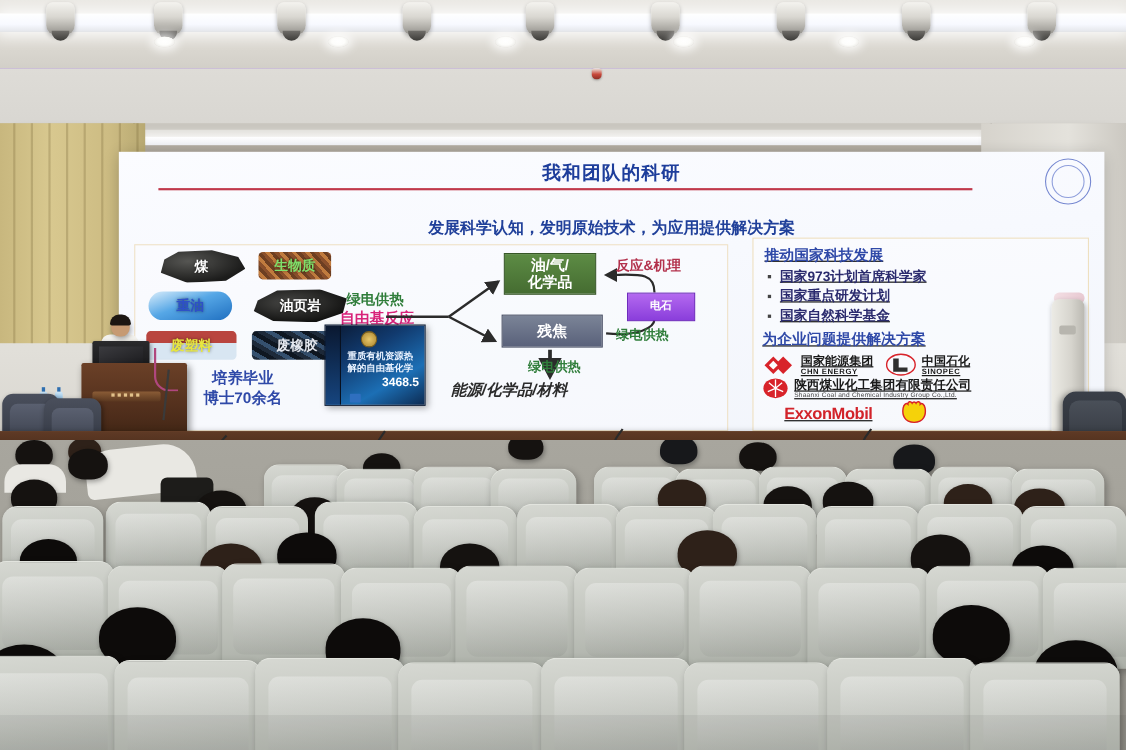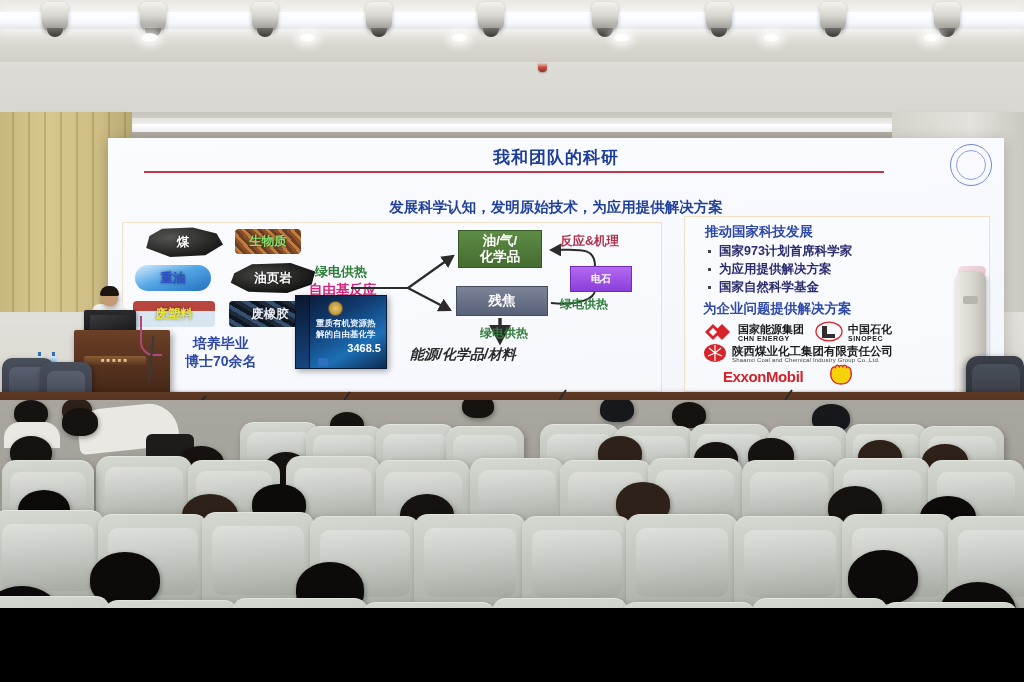--- a/index.html
+++ b/index.html
@@ -1,19 +1,19 @@
 <!DOCTYPE html>
 <html><head>
 <meta charset="utf-8">
 <style>
   html,body{margin:0;padding:0;background:#000;}
   *{box-sizing:border-box;}
   body{font-family:"Liberation Sans","DejaVu Sans",sans-serif;}
 
-  #stage{position:relative;width:1024px;height:608px;overflow:hidden;background:#6d28d9;}
+  #stage{position:relative;width:1024px;height:682px;overflow:hidden;background:#6d28d9;}
 
   
   .ceiling-upper{position:absolute;left:0;top:0;width:1024px;height:62px;
      background:linear-gradient(180deg,#e9e7e2 0%,#dedbd4 55%,#d2cfc8 100%);}
   .light-strip-top{position:absolute;left:0;top:12px;width:1024px;height:17px;
      background:linear-gradient(180deg,#ffffff,#f7f9ff 60%,#e4e6ea);box-shadow:0 0 14px 4px rgba(255,255,255,.9);}
   .spot{position:absolute;width:26px;height:30px;top:2px;
      background:linear-gradient(180deg,#f4f3ef 0%,#d9d7d1 45%,#b9b7b1 70%,#8f8d88 100%);
      border-radius:6px 6px 9px 9px;box-shadow:0 2px 4px rgba(0,0,0,.28);}
   .spot:after{content:"";position:absolute;left:5px;bottom:-5px;width:16px;height:9px;border-radius:0 0 8px 8px;
@@ -115,21 +115,21 @@
 
   .lbl-mech{position:absolute;left:452px;top:95px;font-size:12.5px;font-weight:700;color:#b3324d;}
   .lbl-green-heat-2{position:absolute;left:452px;top:158px;font-size:12px;font-weight:700;color:#2f7d3a;}
   .lbl-green-heat-3{position:absolute;left:372px;top:187px;font-size:12px;font-weight:700;color:#2f7d3a;}
   .lbl-output{position:absolute;left:302px;top:208px;font-size:14px;font-weight:700;color:#2b2b2b;font-style:italic;}
 
   .flowsvg{position:absolute;left:0;top:0;width:560px;height:262px;pointer-events:none;}
 
   
   .panel-right{position:absolute;left:576px;top:78px;width:306px;height:176px;
-     border:1.5px solid #eee0c0;background:rgba(255,255,255,.35);padding:5px 18px;}
+     border:1.5px solid #eee0c0;background:rgba(255,255,255,.35);padding:5px 8px;text-decoration:underline;}
   .rp-h1{font-size:13.5px;font-weight:700;color:#2f49a8;margin:1px 0 2px 2px;}
   .rp-li{font-size:12.5px;font-weight:700;color:#2b2b6e;margin:1px 0 1px 16px;position:relative;}
   .rp-li:before{content:"";position:absolute;left:-11px;top:7px;width:3px;height:3px;background:#444;}
   .rp-h2{font-size:13.5px;font-weight:700;color:#2f49a8;margin:4px 0 3px 0;}
 
   .logo-row{display:flex;align-items:flex-end;gap:5px;margin:1px 0;}
   .logo-mark{flex:0 0 auto;}
   .lg-txt-cn{font-size:11px;font-weight:700;color:#1a1a1a;line-height:1;}
   .lg-txt-en{font-size:7px;font-weight:700;color:#1a1a1a;letter-spacing:.5px;}
   .shaanxi-cn{font-size:11.5px;font-weight:700;color:#1a1a1a;line-height:1.05;}
@@ -326,21 +326,21 @@
     <div class="node carbide">电石</div>
 
     <div class="lbl-mech">反应&amp;机理</div>
     <div class="lbl-green-heat-2">绿电供热</div>
     <div class="lbl-green-heat-3">绿电供热</div>
     <div class="lbl-output">能源/化学品/材料</div>
 
     <div class="panel-right">
       <div class="rp-h1">推动国家科技发展</div>
       <div class="rp-li">国家973计划首席科学家</div>
-      <div class="rp-li">为应用提供解决方案</div>
+      <div class="rp-li">国家重点研发计划</div>
       <div class="rp-li">国家自然科学基金</div>
       <div class="rp-h2">为企业问题提供解决方案</div>
 
       <div class="logo-row">
         <svg class="logo-mark" width="30" height="21" viewBox="0 0 30 21">
           <path d="M2 11 L10 3 L18 11 L10 19 Z" fill="#d8232a"></path>
           <path d="M11 11 L19 3 L27 11 L19 19 Z" fill="#d8232a"></path>
           <path d="M6 11 L10 7 L14 11 L10 15 Z" fill="#fdfdfd"></path>
         </svg>
         <div>

